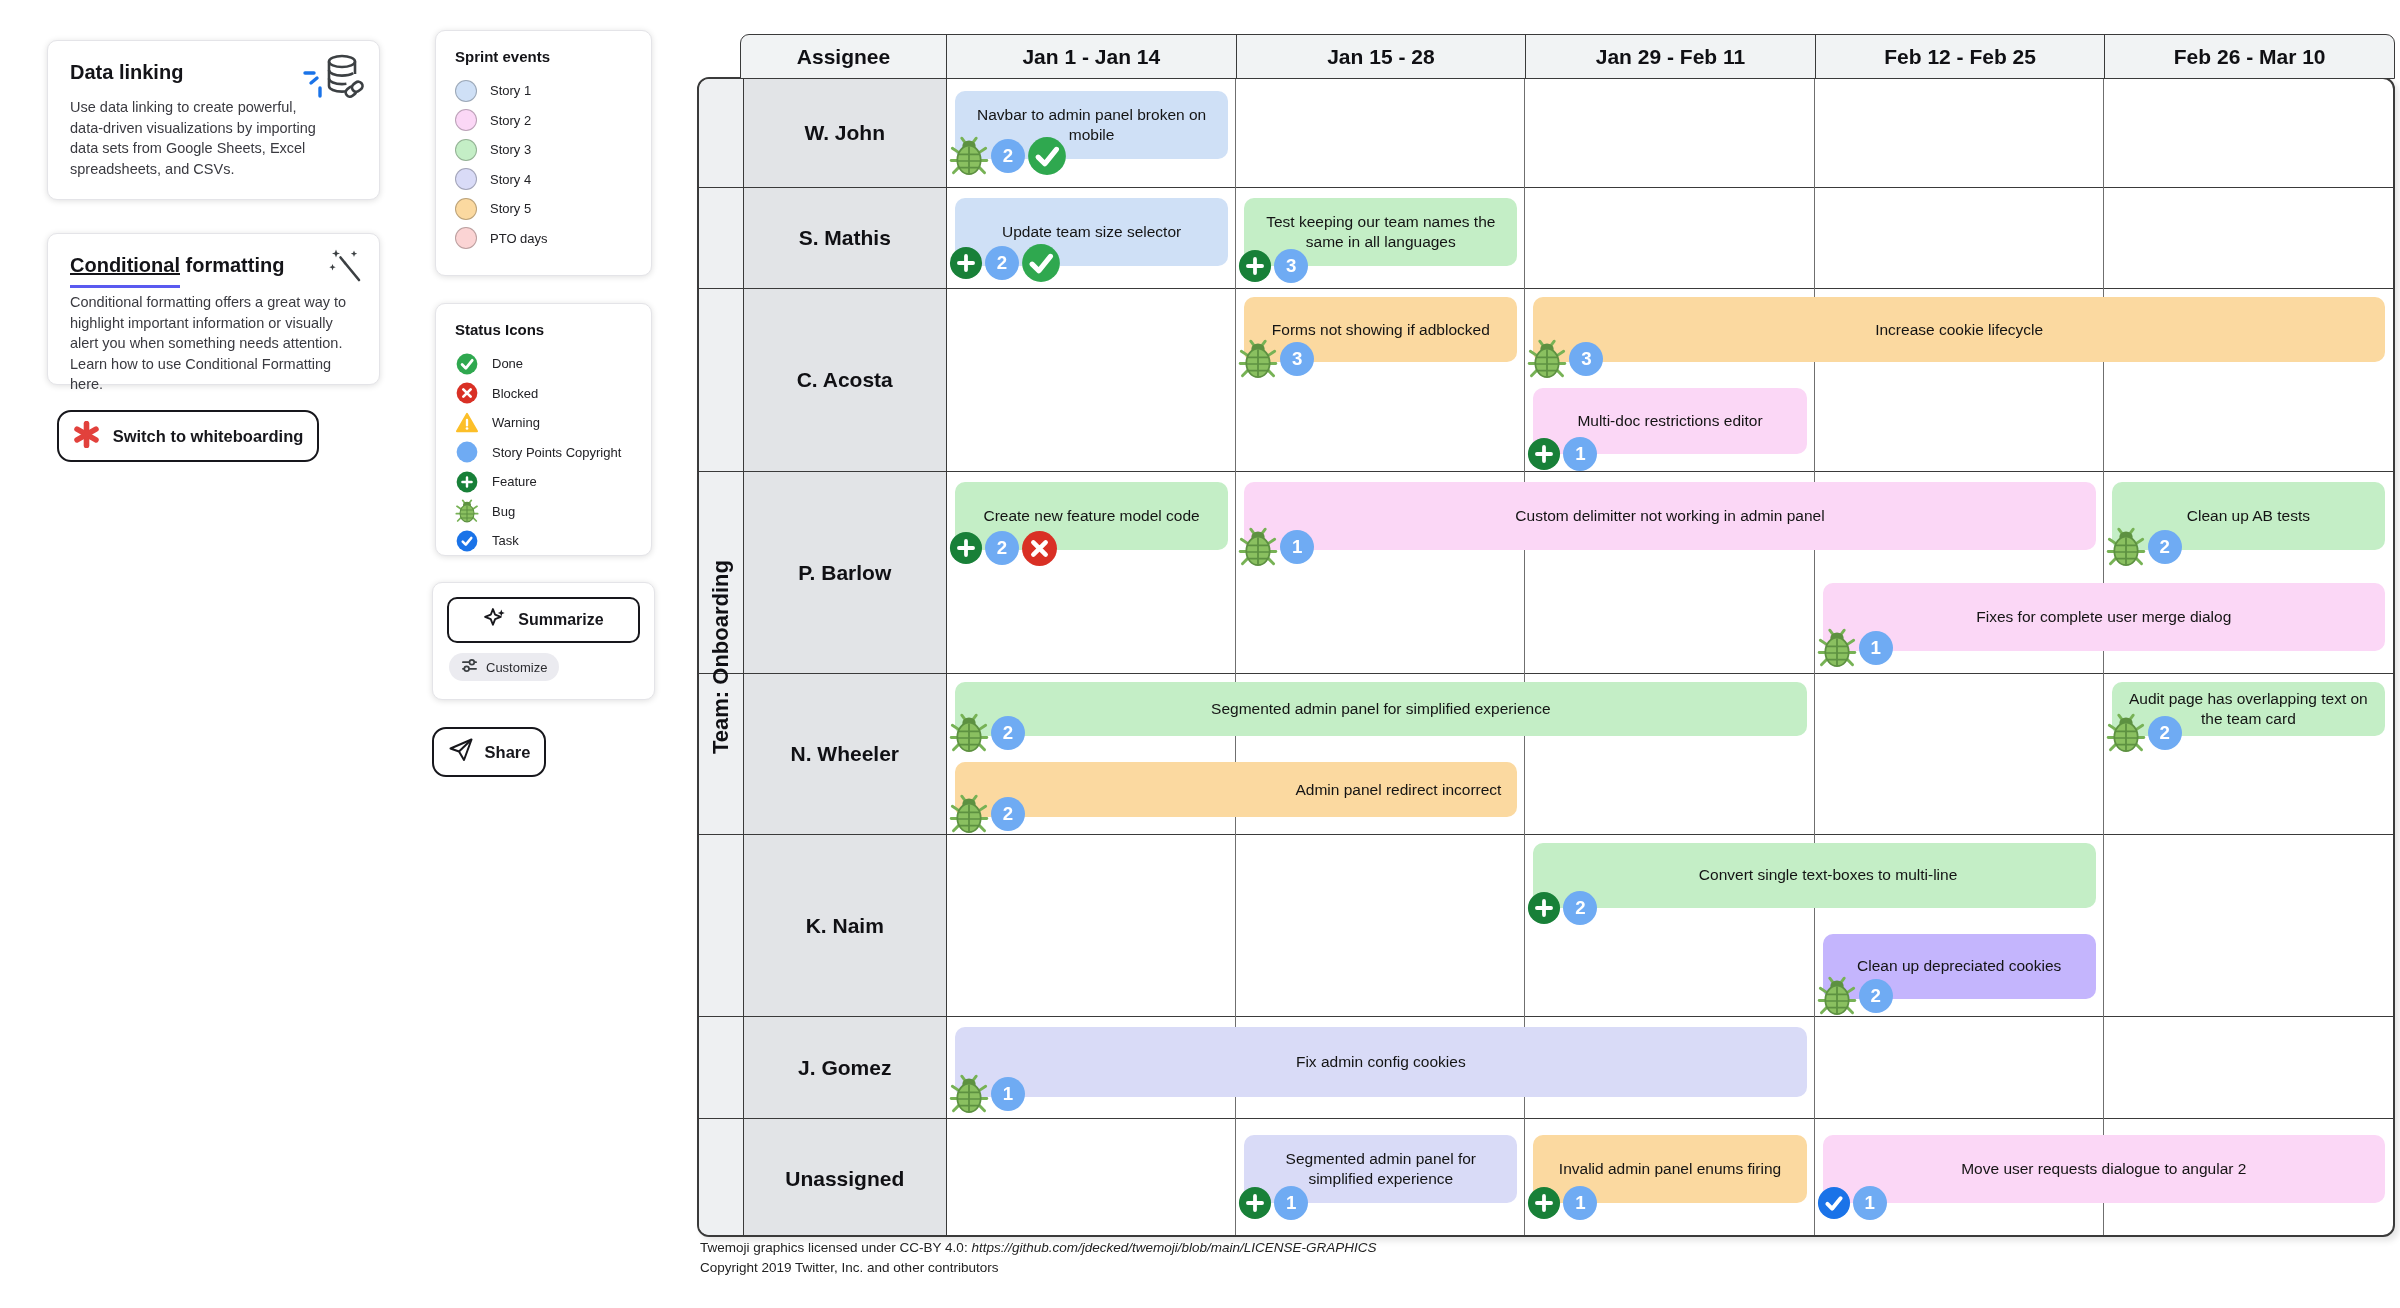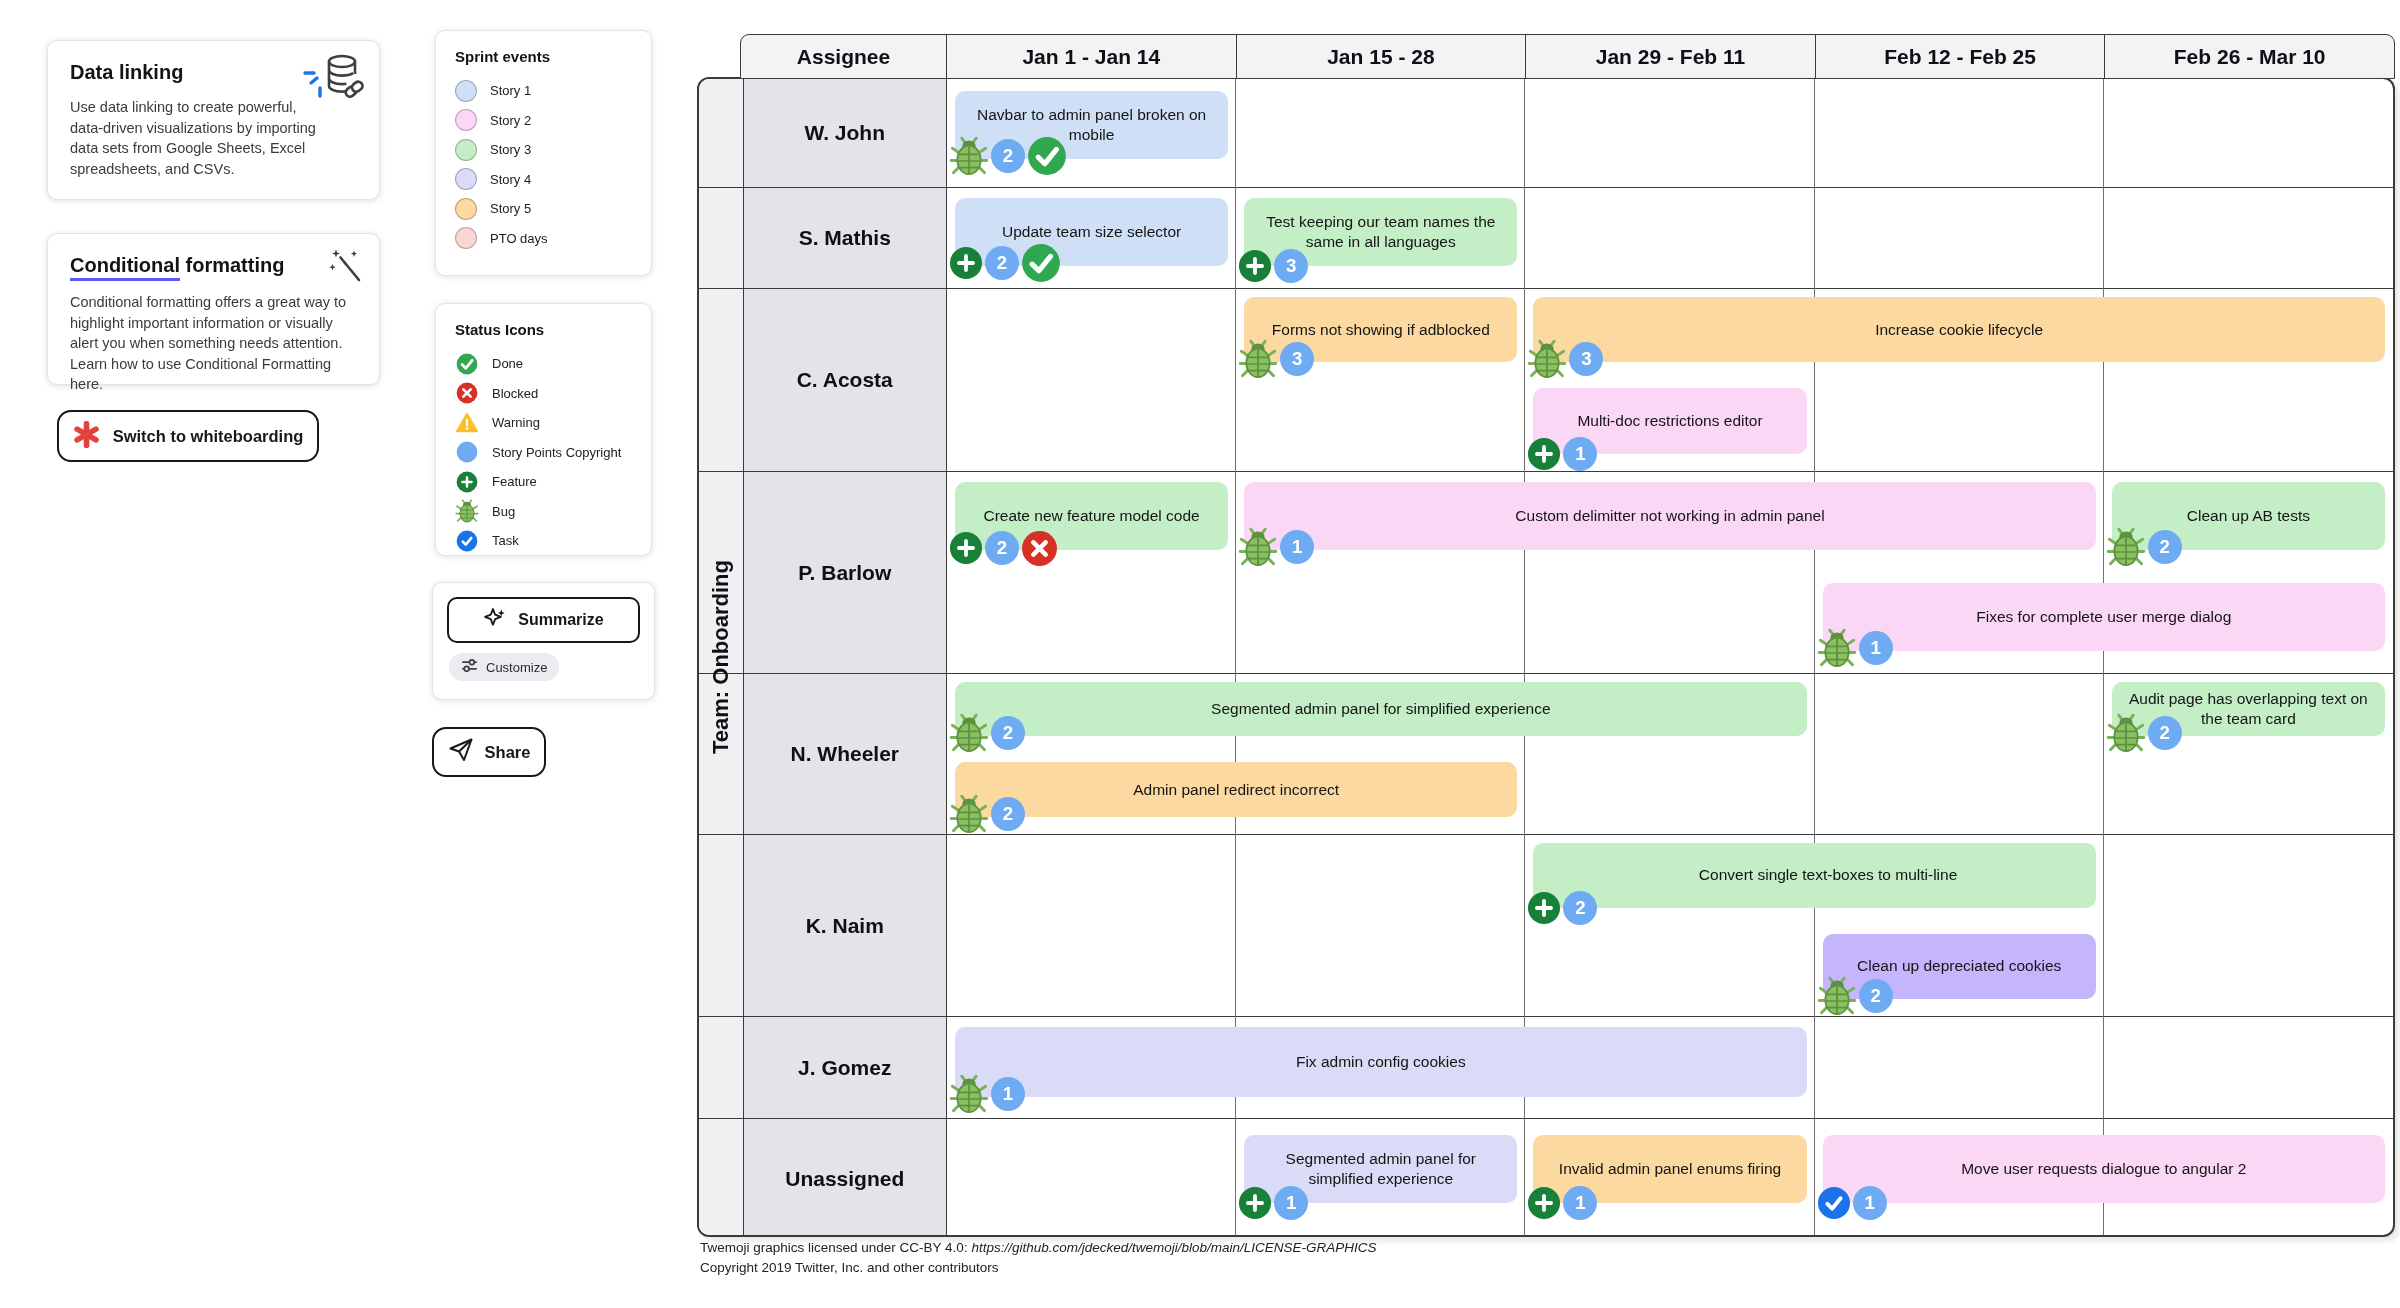--- a/index.html
+++ b/index.html
@@ -5,21 +5,21 @@
   html,body{margin:0;padding:0;background:#fff;}
   #canvas{position:relative;width:2400px;height:1308px;background:#fff;overflow:hidden;
           font-family:"Liberation Sans",sans-serif;color:#17171c;}
 
   
   .card{position:absolute;background:#fff;border:1px solid #e4e4e8;border-radius:10px;
         box-shadow:0 1px 6px rgba(0,0,0,.13);box-sizing:border-box;}
   .info-card{padding:20px 22px;}
   .panel-title{font-weight:bold;font-size:20px;color:#141418;}
   .panel-body{font-size:14.5px;color:#3a3a40;line-height:1.42;margin-top:13px;}
-  .cf-underline{border-bottom:3.5px solid #5a5af0;padding-bottom:2px;}
+  .cf-underline{border-bottom:3.5px solid #5a5af0;padding-bottom:9px;text-decoration:underline;}
   .corner-icon{position:absolute;top:12px;right:14px;}
 
   .btn-outline{position:absolute;display:flex;align-items:center;justify-content:center;gap:13px;
         background:#fff;border:2px solid #17171c;border-radius:14px;font-weight:bold;
         font-size:16.5px;color:#17171c;box-sizing:border-box;cursor:pointer;}
 
   
   .legend-card{padding:17px 19px;}
   .legend-title{font-weight:bold;font-size:15px;margin-bottom:11px;color:#141418;}
   .legend-item{display:flex;align-items:center;gap:13px;height:29.5px;font-size:13px;color:#222226;}
@@ -579,21 +579,21 @@
                     </g>
       <ellipse cx="18" cy="9" rx="6" ry="5" fill="#5d9141"></ellipse>
       <ellipse cx="18" cy="21.5" rx="10.5" ry="12.8" fill="#8ac060" stroke="#5d9141" stroke-width="1.6"></ellipse>
       <path d="M18 9.5 V34" stroke="#5d9141" stroke-width="1.6" fill="none"></path>
       <path d="M8.4 16.5 H27.6 M7.8 22.5 H28.2 M9.4 28.5 H26.6" stroke="#5d9141" stroke-width="1.5" fill="none"></path>
                   </svg>
                 </span>
                 <span class="sp-badge" style="display: flex; height: 34px; width: 34px; font-size: 18.7px;">2</span>
               </span>
             </div>
-            <div class="task-bar" style="left: calc(0% + 8px); width: calc(40% - 16px); top: 88.3px; height: 54.5px; background: rgb(251, 217, 160);">
+            <div class="task-bar" style="left: calc(0% + 8px); width: calc(40% - 16px); top: 88.3px; height: 54.5px; background: rgb(251, 217, 160); justify-content: flex-end;">
               <span class="task-bar-label">Admin panel redirect incorrect</span>
               <span class="icon-cluster">
                 <span style="display: flex;">
                   <svg width="40" height="40" viewBox="0 0 36 36">
                     <g stroke="#77b255" stroke-width="2.6" stroke-linecap="round" fill="none">
       <path d="M9 15 L3 11"></path>
                       <path d="M8 22 L2 22"></path>
                       <path d="M9 28 L4 33"></path>
       <path d="M27 15 L33 11"></path>
                       <path d="M28 22 L34 22"></path>

